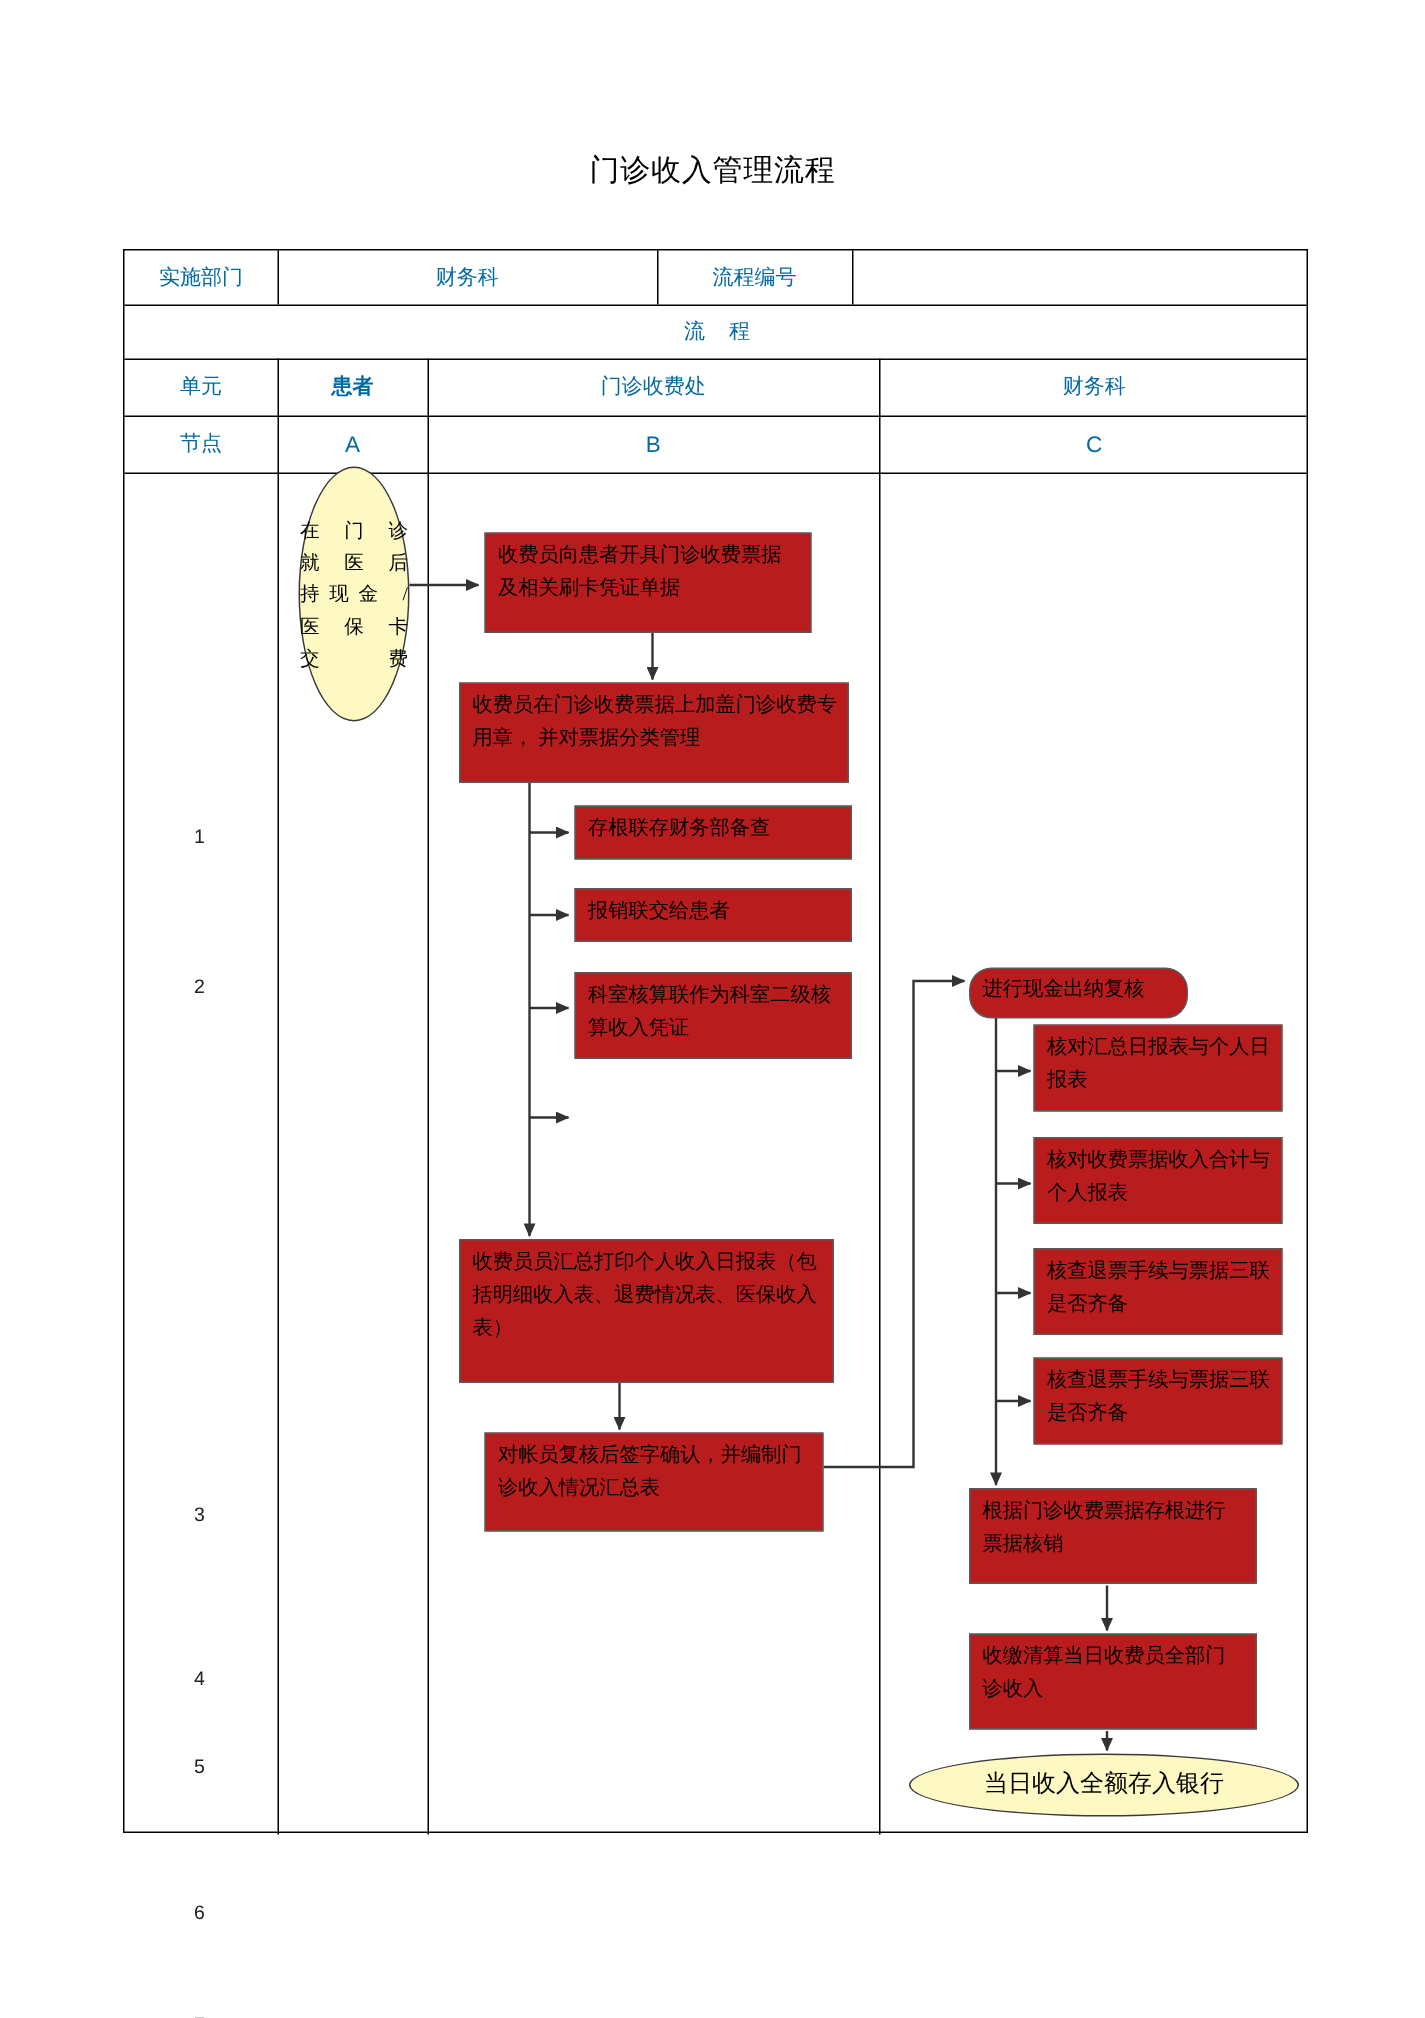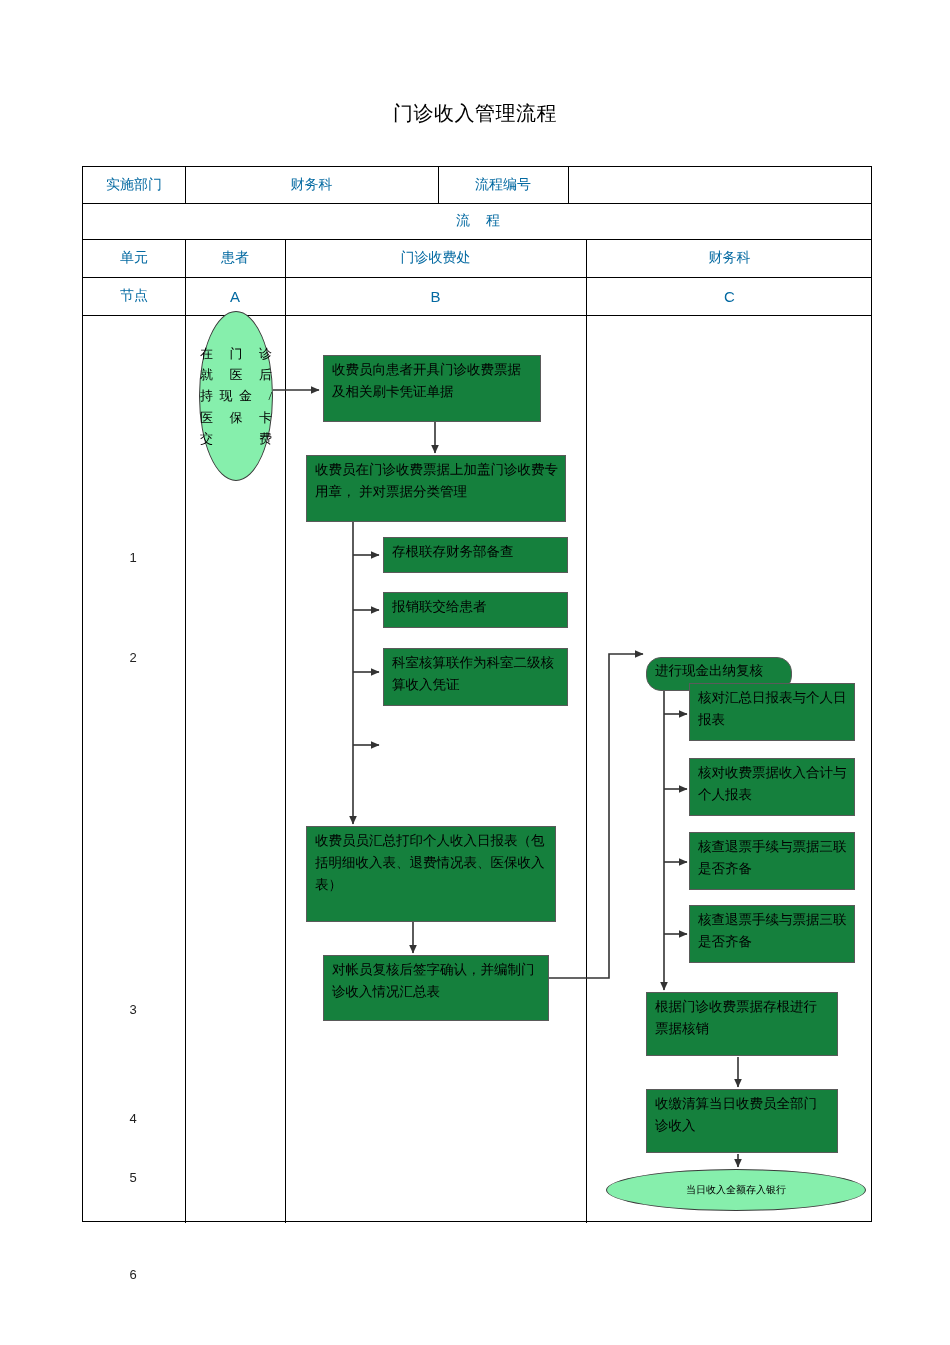--- a/index.html
+++ b/index.html
@@ -84,35 +84,35 @@
     font-size: 13px;
     font-family: "Liberation Sans", "DejaVu Sans", sans-serif;
     color: #222;
   }
 
   
   .node {
     position: absolute;
     box-sizing: border-box;
     border: 1px solid #5a5a5a;
-    background: #15803d;
+    background: #b91c1c;
     font-size: 13.5px;
     line-height: 1.62;
     padding: 3px 7px 3px 8px;
     color: #000;
     font-family: "Liberation Serif", "DejaVu Serif", serif;
   }
   .node.tight { line-height: 1.5; }
 
   .ellipse {
     position: absolute;
     box-sizing: border-box;
     border: 1px solid #3a3a3a;
     border-radius: 50%;
-    background: #86efac;
+    background: #fef9c3;
     display: flex;
     align-items: center;
     justify-content: center;
     text-align: center;
     font-size: 13.5px;
     line-height: 1.58;
     color: #000;
     font-family: "Liberation Serif", "DejaVu Serif", serif;
   }
   #node-start .etext {
@@ -145,21 +145,21 @@
   <div class="vline" style="left:503px; top:72px;  height:984px;"></div>
 
   <div class="cell" style="left:0;    top:0;    width:102px; height:36px;">实施部门</div>
   <div class="cell" style="left:102px;top:0;    width:253px; height:36px;">财务科</div>
   <div class="cell" style="left:355px;top:0;    width:130px; height:36px;">流程编号</div>
   <div class="cell" style="left:485px;top:0;    width:305px; height:36px;"></div>
 
   <div class="cell wide-sp" style="left:0; top:36px; width:790px; height:36px;">流        程</div>
 
   <div class="cell" style="left:0;    top:72px; width:102px; height:38px;">单元</div>
-  <div class="cell" style="left:102px;top:72px; width:100px; height:38px;">患者</div>
+  <div class="cell" style="left:102px;top:72px; width:100px; height:38px;font-weight:bold;">患者</div>
   <div class="cell" style="left:202px;top:72px; width:301px; height:38px;">门诊收费处</div>
   <div class="cell" style="left:503px;top:72px; width:287px; height:38px;">财务科</div>
 
   <div class="cell" style="left:0;    top:110px; width:102px; height:38px;">节点</div>
   <div class="cell lat" style="left:102px;top:110px; width:100px; height:38px;">A</div>
   <div class="cell lat" style="left:202px;top:110px; width:301px; height:38px;">B</div>
   <div class="cell lat" style="left:503px;top:110px; width:287px; height:38px;">C</div>
 
   <div id="flow">
 
@@ -225,30 +225,30 @@
 
     <div class="node" style="left:300px; top:425px; width:185px; height:36px;">报销联交给患者</div>
 
     <div class="node" style="left:300px; top:481px; width:185px; height:58px;">科室核算联作为科室二级核算收入凭证</div>
 
 
     <div class="node" style="left:223px; top:659px; width:250px; height:96px;">收费员员汇总打印个人收入日报表（包括明细收入表、退费情况表、医保收入表）</div>
 
     <div class="node" style="left:240px; top:788px; width:226px; height:66px;">对帐员复核后签字确认，并编制门诊收入情况汇总表</div>
 
-    <div class="node tight" style="left:563px; top:490px; width:146px; height:34px;border-radius:15px;">进行现金出纳复核</div>
+    <div class="node tight" style="left:563px; top:478px; width:146px; height:34px;border-radius:15px;">进行现金出纳复核</div>
 
     <div class="node" style="left:606px; top:516px; width:166px; height:58px;">核对汇总日报表与个人日报表</div>
 
     <div class="node" style="left:606px; top:591px; width:166px; height:58px;">核对收费票据收入合计与个人报表</div>
 
     <div class="node" style="left:606px; top:665px; width:166px; height:58px;">核查退票手续与票据三联是否齐备</div>
 
     <div class="node" style="left:606px; top:738px; width:166px; height:58px;">核查退票手续与票据三联是否齐备</div>
 
     <div class="node" style="left:563px; top:825px; width:192px; height:64px;">根据门诊收费票据存根进行票据核销</div>
 
     <div class="node" style="left:563px; top:922px; width:192px; height:64px;">收缴清算当日收费员全部门诊收入</div>
 
-    <div class="ellipse" style="left:523px; top:1002px; width:260px; height:42px; font-size:10px;">当日收入全额存入银行</div>
+    <div class="ellipse" style="left:523px; top:1002px; width:260px; height:42px; font-size:16px;">当日收入全额存入银行</div>
 
   </div>
 </div>
 
 </body></html>

